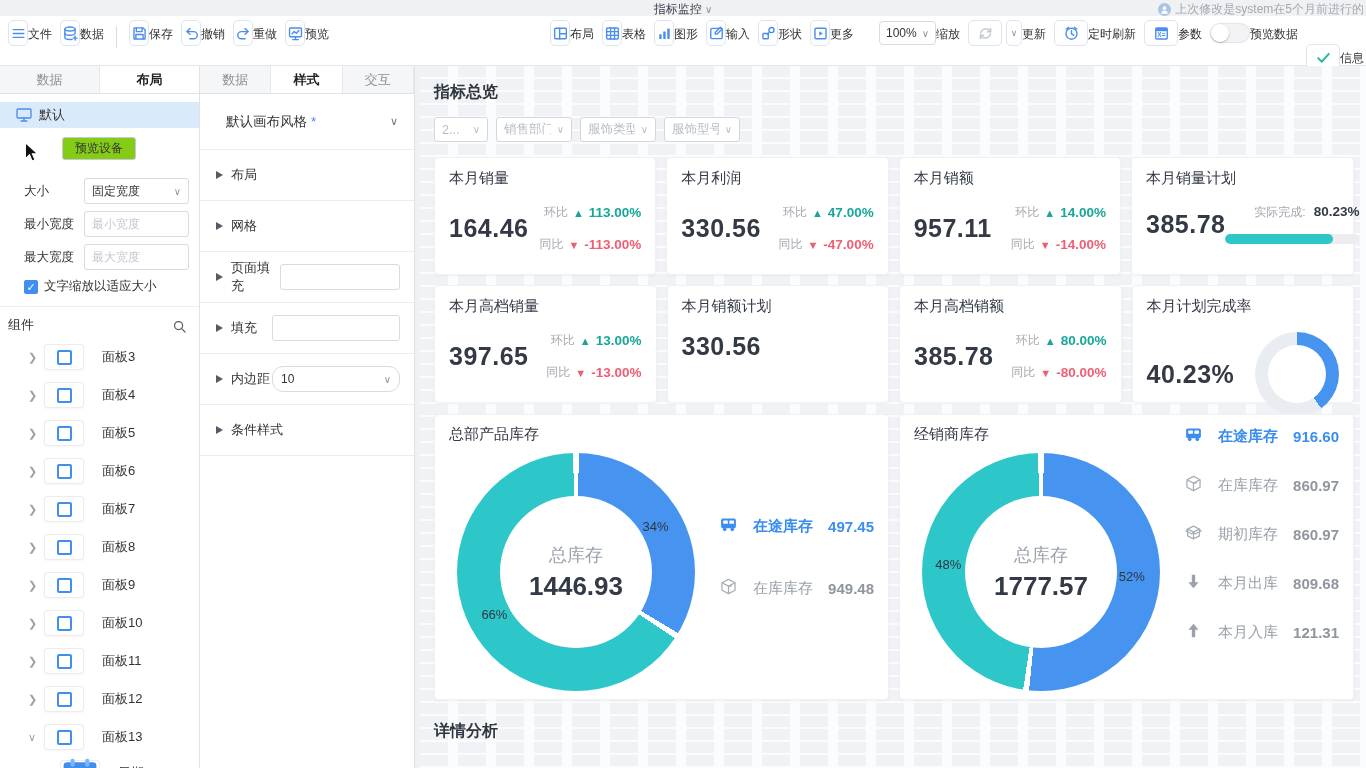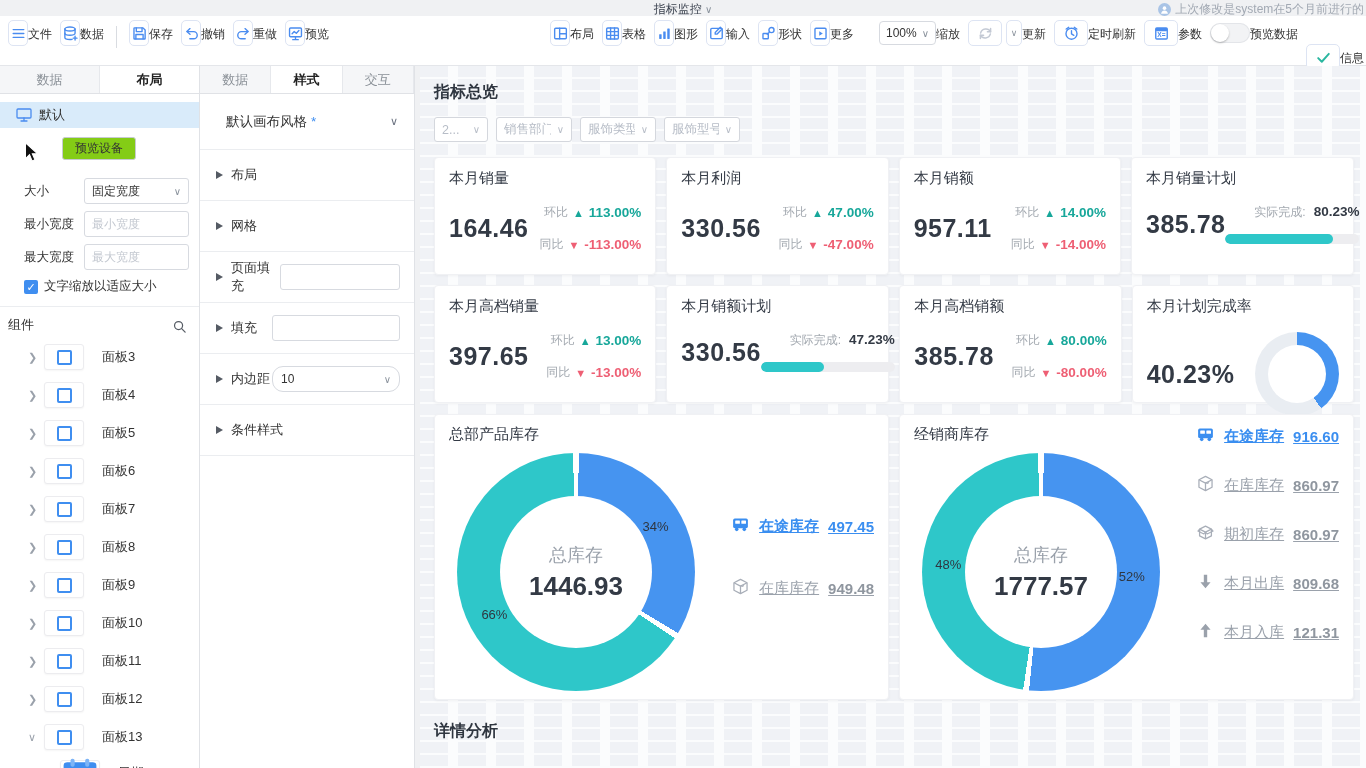--- a/index.html
+++ b/index.html
@@ -103,21 +103,21 @@
   #donut-row { display:flex; gap:10px; margin-top:11px; }
   .donut-card { width:456px; height:286px; position:relative; }
   .donut-title { position:absolute; left:14px; top:10px; font-size:15px; color:#333a45; }
   .donut { position:absolute; left:22px; top:38px; width:238px; height:238px; border-radius:50%; }
   .donut .hole { position:absolute; left:43px; top:43px; width:152px; height:152px; border-radius:50%; background:#fff;
     display:flex; flex-direction:column; align-items:center; justify-content:center; gap:4px; }
   .donut .c-lab { font-size:18px; color:#9aa1ab; }
   .donut .c-val { font-size:26px; font-weight:bold; color:#333a45; }
   .pct-lab { position:absolute; font-size:13px; color:#2f3640; }
   .legend { position:absolute; display:flex; flex-direction:column; }
-  .lg-item { display:flex; align-items:center; gap:9px; font-size:15px; color:#9aa1ab; justify-content:flex-end;text-decoration:underline; }
+  .lg-item { display:flex; align-items:center; gap:15px; font-size:15px; color:#9aa1ab; justify-content:flex-end; }
   .lg-item svg { width:19px; height:19px; }
   .lg-item .lg-val { font-weight:bold; color:#8f969f; }
   .lg-item.hl { color:#3a8ef0; font-weight:bold; }
   .lg-item.hl .lg-val { color:#3a8ef0; }
   #detail-title { margin-top:21px; }
 </style>
 </head>
 <body>
 
 <div id="titlebar">
@@ -614,26 +614,20 @@
                 <span class="arrow">▼</span>
                 <span class="dv">-13.00%</span>
               </div>
             </div>
           </div>
         </div>
         <div class="card kpi">
           <div class="kpi-title">本月销额计划</div>
           <div class="kpi-body">
             <div class="kpi-val">330.56</div>
-            <div class="plan-right">
-              <div class="plan-line"><span>实际完成:</span><b>47.23%</b></div>
-              <div class="pbar">
-                <div class="fill" style="width:47.23%"></div>
-              </div>
-            </div>
           </div>
         </div>
         <div class="card kpi">
           <div class="kpi-title">本月高档销额</div>
           <div class="kpi-body">
             <div class="kpi-val">385.78</div>
             <div class="kpi-deltas">
               <div class="delta up">
                 <span>环比</span>
                 <span class="arrow">▲</span>

